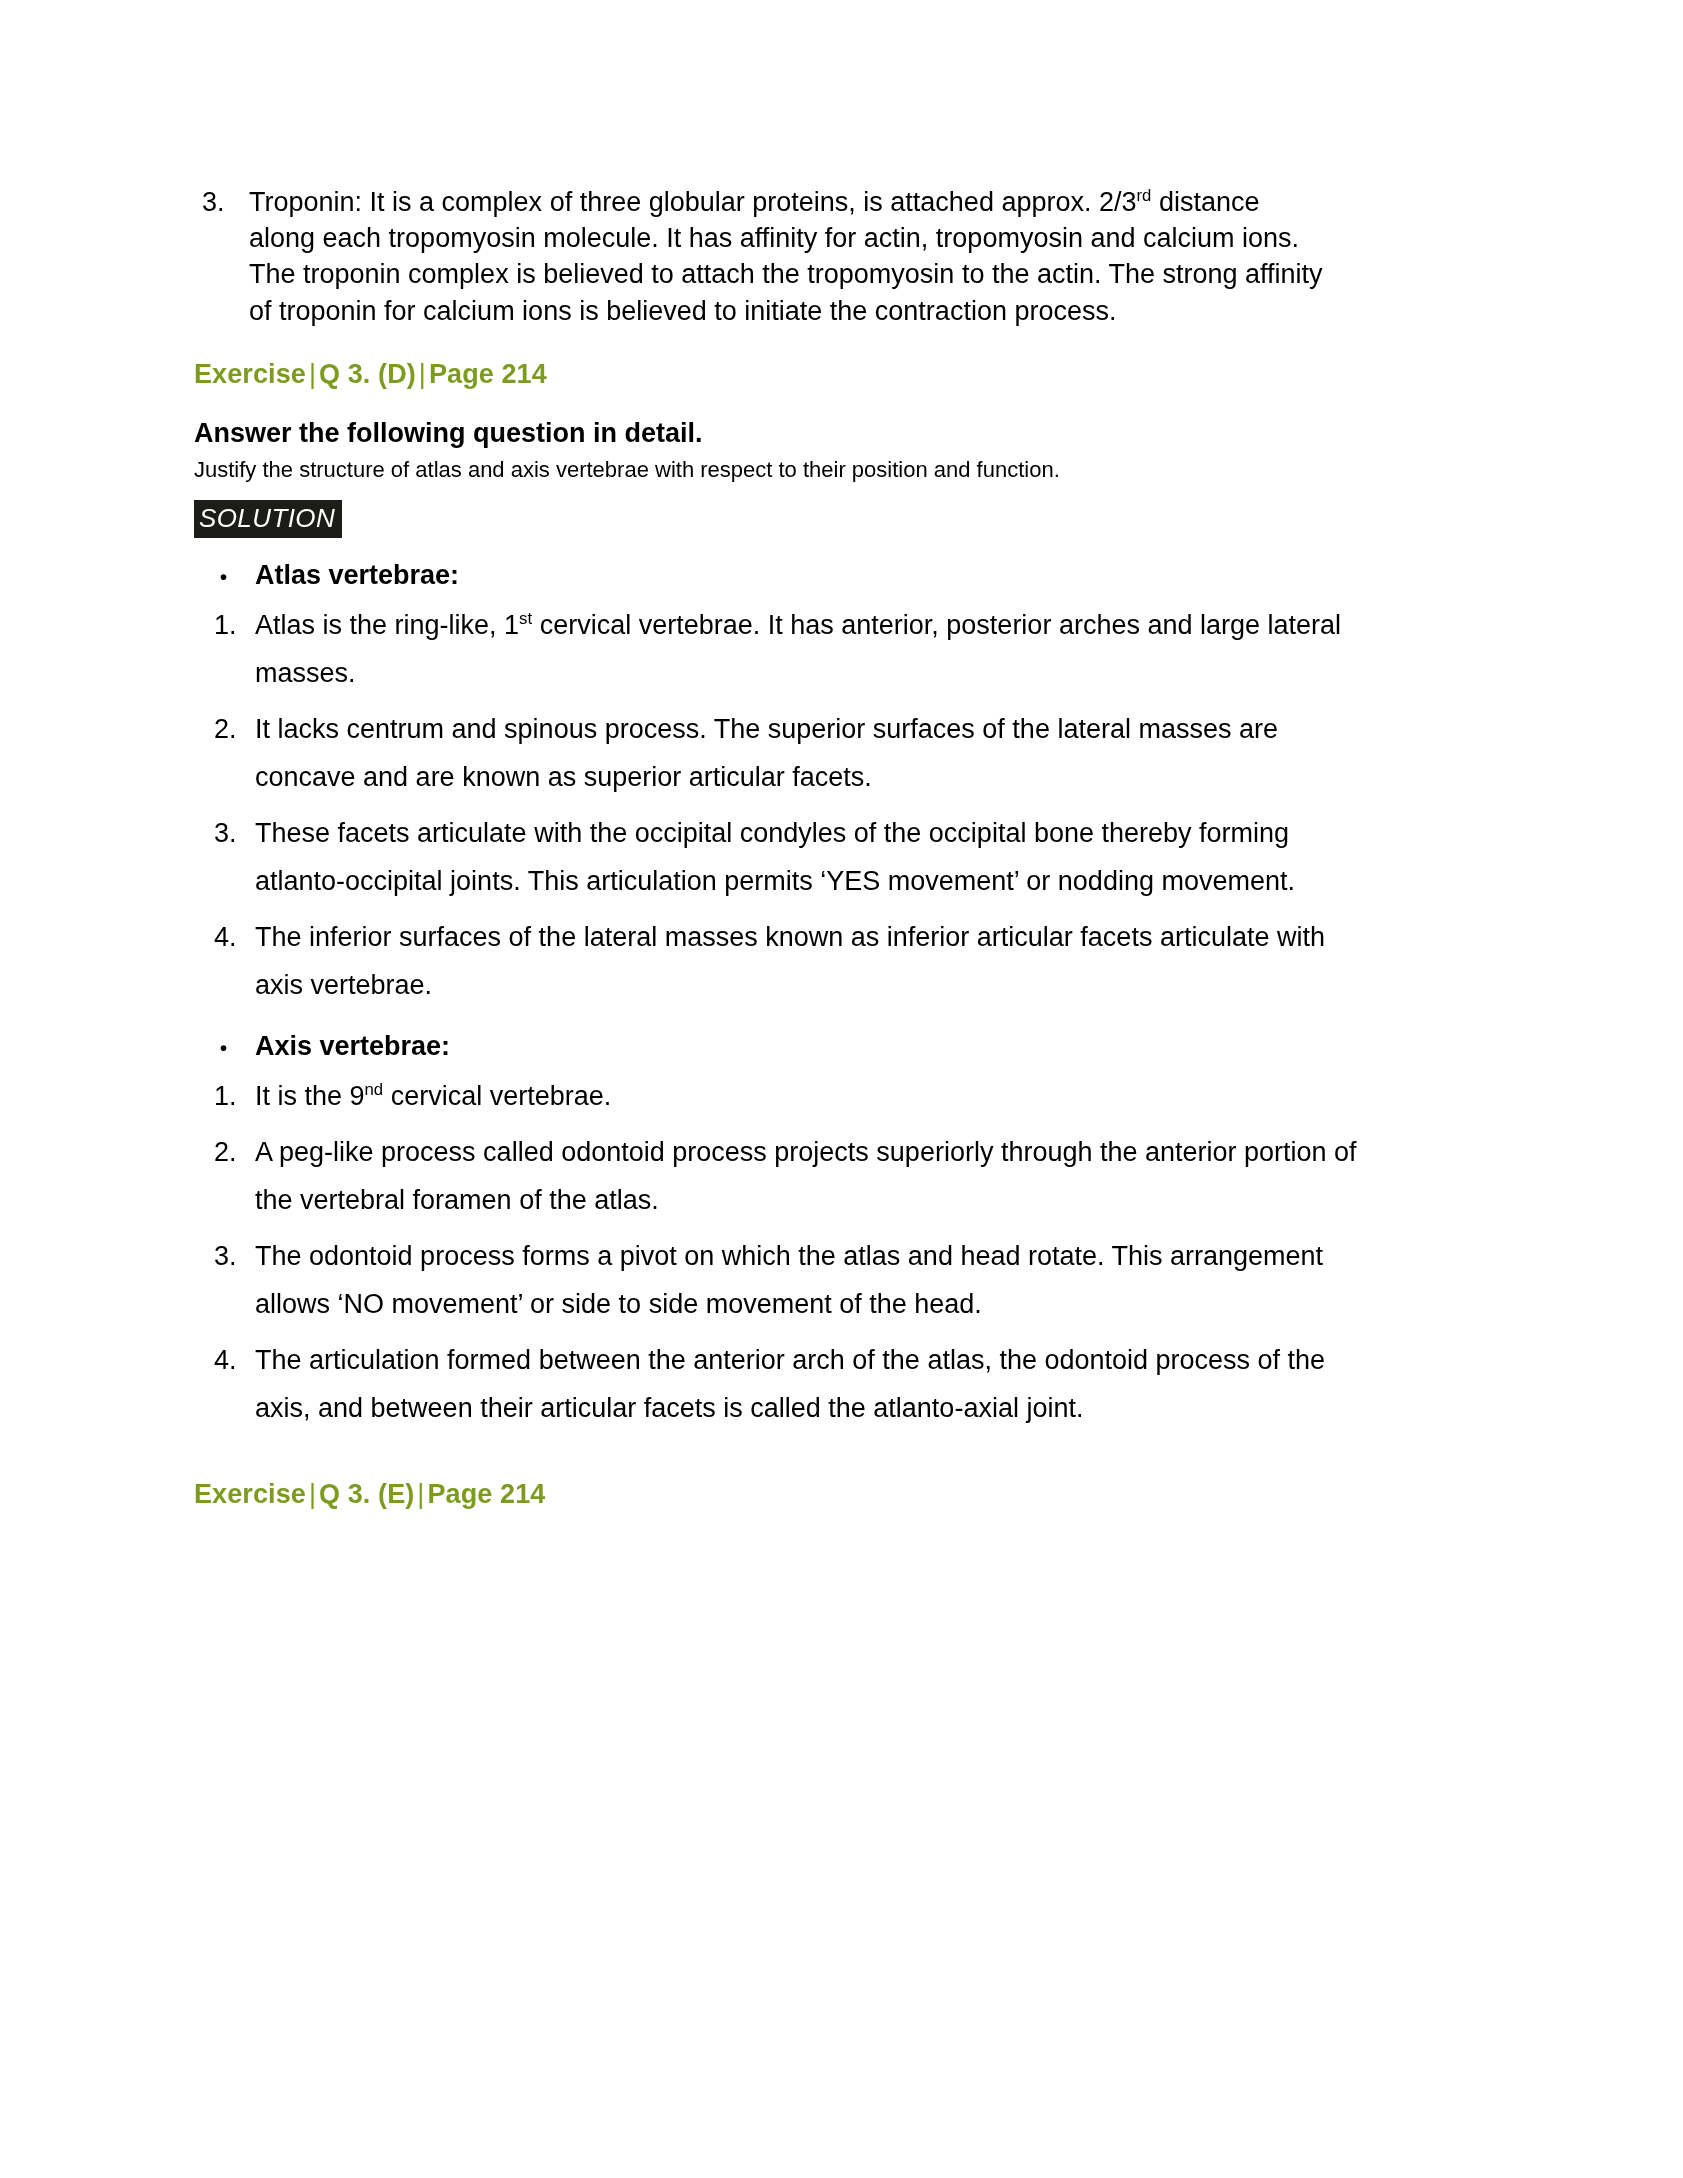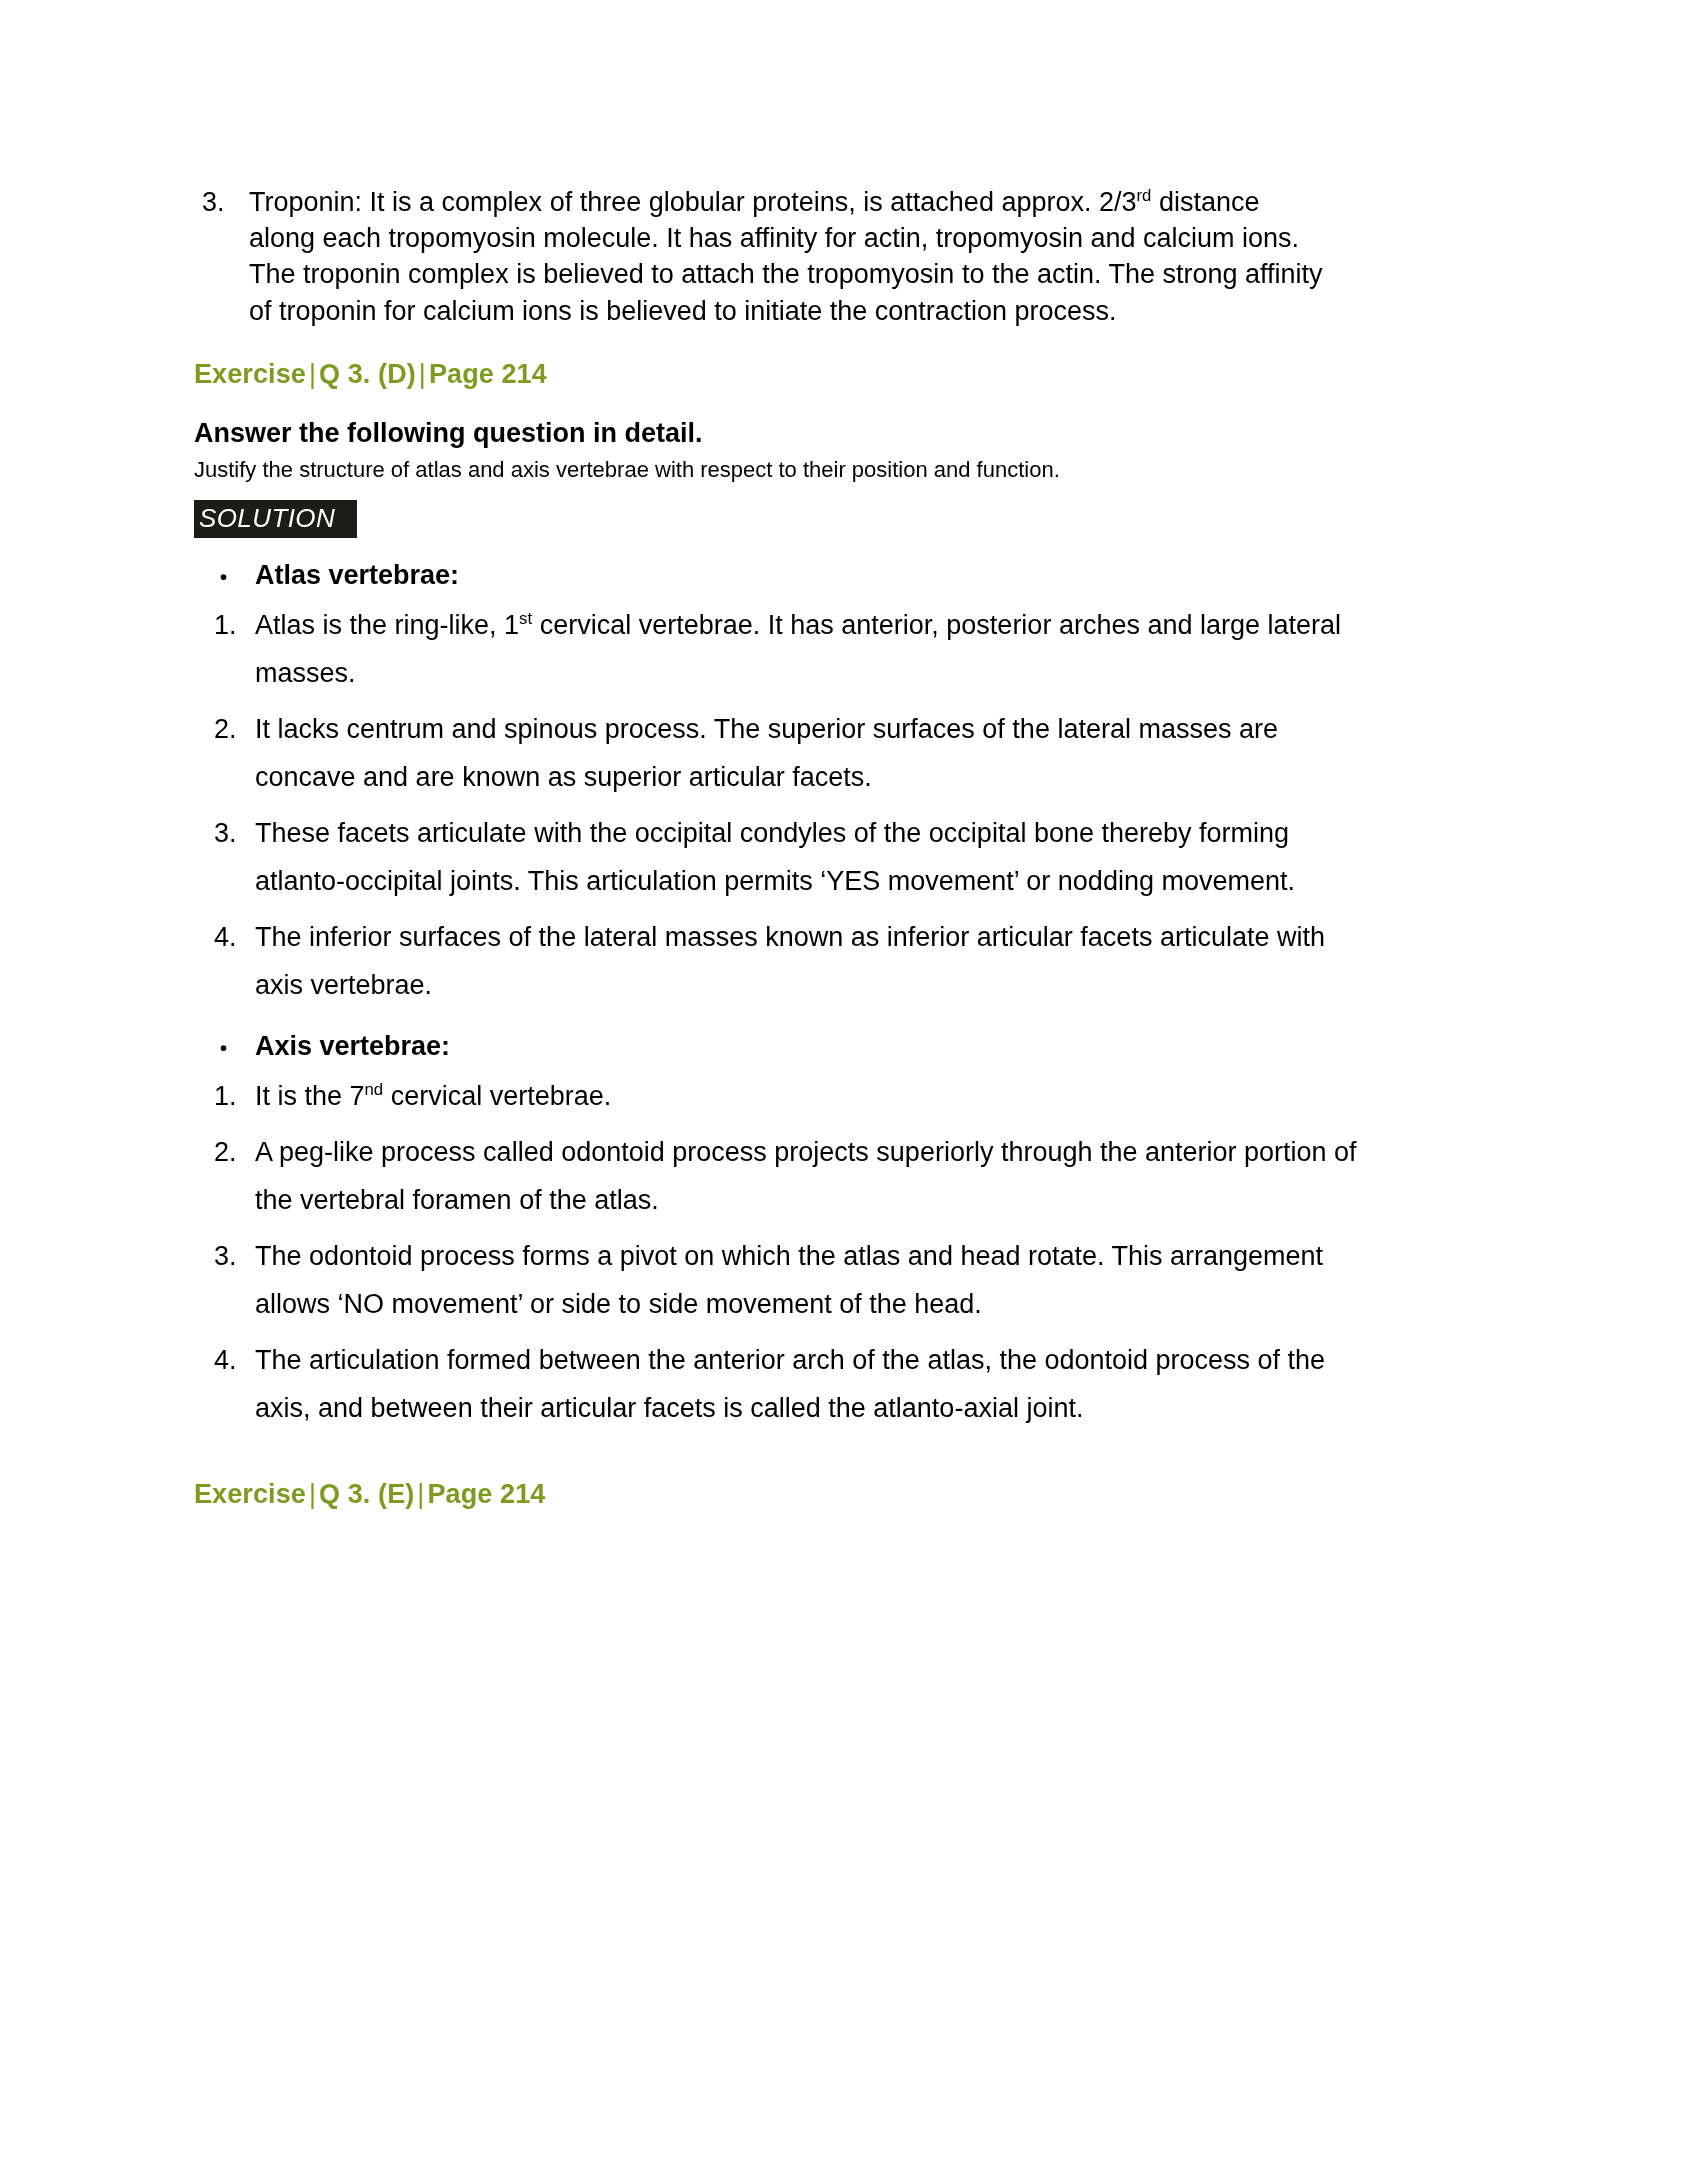--- a/index.html
+++ b/index.html
@@ -86,21 +86,21 @@
   }
 
   
   .solution-chip {
     display: inline-block;
     background: #1c1c18;
     color: #ffffff;
     font-style: italic;
     font-size: 26px;
     font-weight: normal;
-    padding: 3px 22px 4px 5px;
+    padding: 3px 7px 4px 5px;
     margin-top: 16px;
     letter-spacing: 0.4px;
   }
 
   
   .bullet-head {
     display: flex;
     align-items: baseline;
     font-size: 27px;
     font-weight: bold;
@@ -189,21 +189,21 @@
     </div>
 
     <div class="bullet-head">
       <span class="dot">•</span>
       <span>Axis vertebrae:</span>
     </div>
 
     <div class="num-list">
       <div class="num-item">
         <span class="marker">1.</span>
-        <span class="body"><span>It is the 7</span><sup>nd</sup><span> cervical vertebrae.</span></span>
+        <span class="body"><span>It is the 9</span><sup>nd</sup><span> cervical vertebrae.</span></span>
       </div>
       <div class="num-item">
         <span class="marker">2.</span>
         <span class="body"><span>A peg-like process called odontoid process projects superiorly through the anterior portion of the vertebral foramen of the atlas.</span></span>
       </div>
       <div class="num-item">
         <span class="marker">3.</span>
         <span class="body"><span>The odontoid process forms a pivot on which the atlas and head rotate. This arrangement allows ‘NO movement’ or side to side movement of the head.</span></span>
       </div>
       <div class="num-item">

